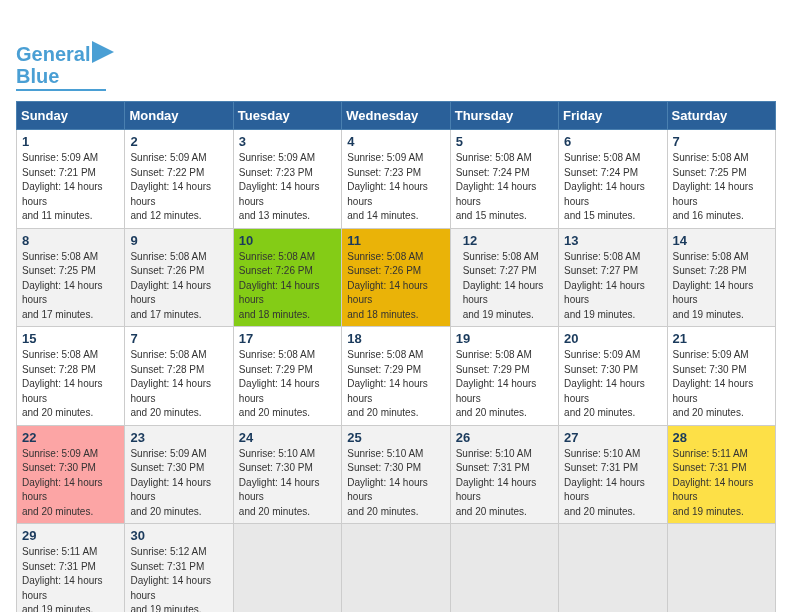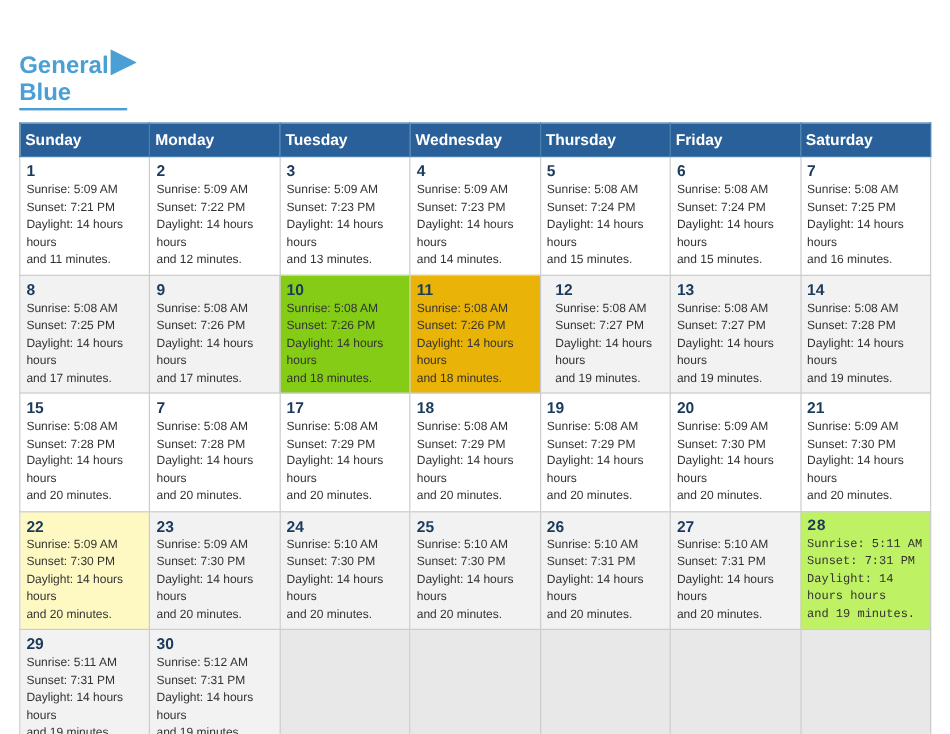--- a/index.html
+++ b/index.html
@@ -213,21 +213,21 @@
         <td>
           <span class="day-num">20</span>
           <div class="day-info">Sunrise: 5:09 AM<br>Sunset: 7:30 PM<br>Daylight: 14 hours hours<br>and 20 minutes.</div>
         </td>
         <td>
           <span class="day-num">21</span>
           <div class="day-info">Sunrise: 5:09 AM<br>Sunset: 7:30 PM<br>Daylight: 14 hours hours<br>and 20 minutes.</div>
         </td>
       </tr>
       <tr>
-        <td style="background: #fef9c3;">
+        <td style="background: #fca5a5;">
           <span class="day-num">22</span>
           <div class="day-info">Sunrise: 5:09 AM<br>Sunset: 7:30 PM<br>Daylight: 14 hours hours<br>and 20 minutes.</div>
         </td>
         <td style="background: rgb(242, 242, 242);">
           <span class="day-num">23</span>
           <div class="day-info">Sunrise: 5:09 AM<br>Sunset: 7:30 PM<br>Daylight: 14 hours hours<br>and 20 minutes.</div>
         </td>
         <td style="background: rgb(242, 242, 242); margin-top: 28px;">
           <span class="day-num">24</span>
           <div class="day-info">Sunrise: 5:10 AM<br>Sunset: 7:30 PM<br>Daylight: 14 hours hours<br>and 20 minutes.</div>
@@ -237,21 +237,21 @@
           <div class="day-info">Sunrise: 5:10 AM<br>Sunset: 7:30 PM<br>Daylight: 14 hours hours<br>and 20 minutes.</div>
         </td>
         <td style="background: rgb(242, 242, 242);">
           <span class="day-num">26</span>
           <div class="day-info">Sunrise: 5:10 AM<br>Sunset: 7:31 PM<br>Daylight: 14 hours hours<br>and 20 minutes.</div>
         </td>
         <td style="background: rgb(242, 242, 242);">
           <span class="day-num">27</span>
           <div class="day-info">Sunrise: 5:10 AM<br>Sunset: 7:31 PM<br>Daylight: 14 hours hours<br>and 20 minutes.</div>
         </td>
-        <td style="background: #bef264; font-family: Liberation Mono, monospace;">
+        <td style="background: #fde047;">
           <span class="day-num">28</span>
           <div class="day-info">Sunrise: 5:11 AM<br>Sunset: 7:31 PM<br>Daylight: 14 hours hours<br>and 19 minutes.</div>
         </td>
       </tr>
       <tr>
         <td>
           <span class="day-num">29</span>
           <div class="day-info">Sunrise: 5:11 AM<br>Sunset: 7:31 PM<br>Daylight: 14 hours hours<br>and 19 minutes.</div>
         </td>
         <td>

